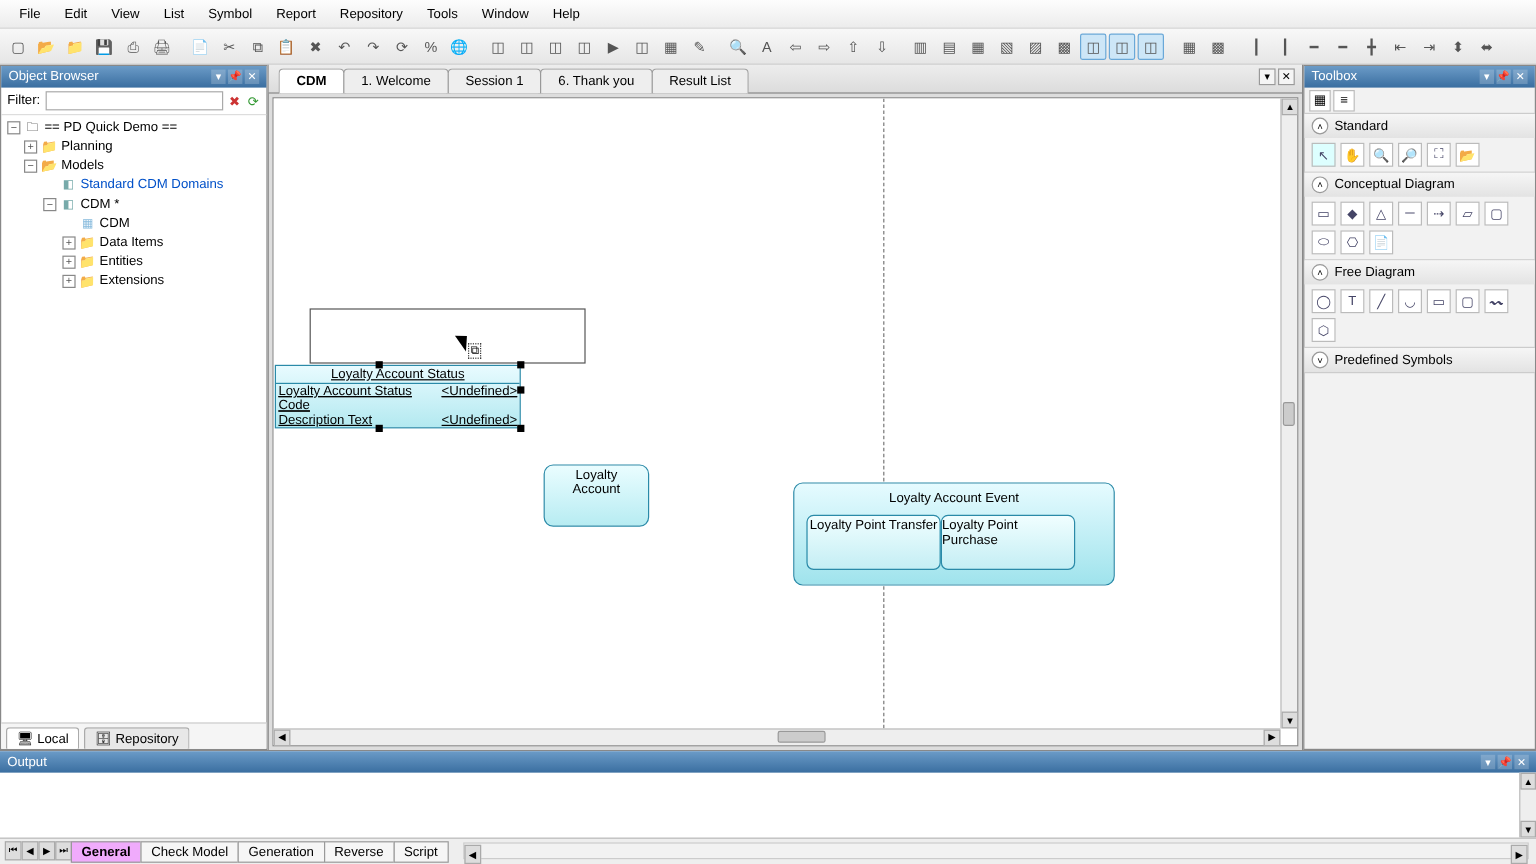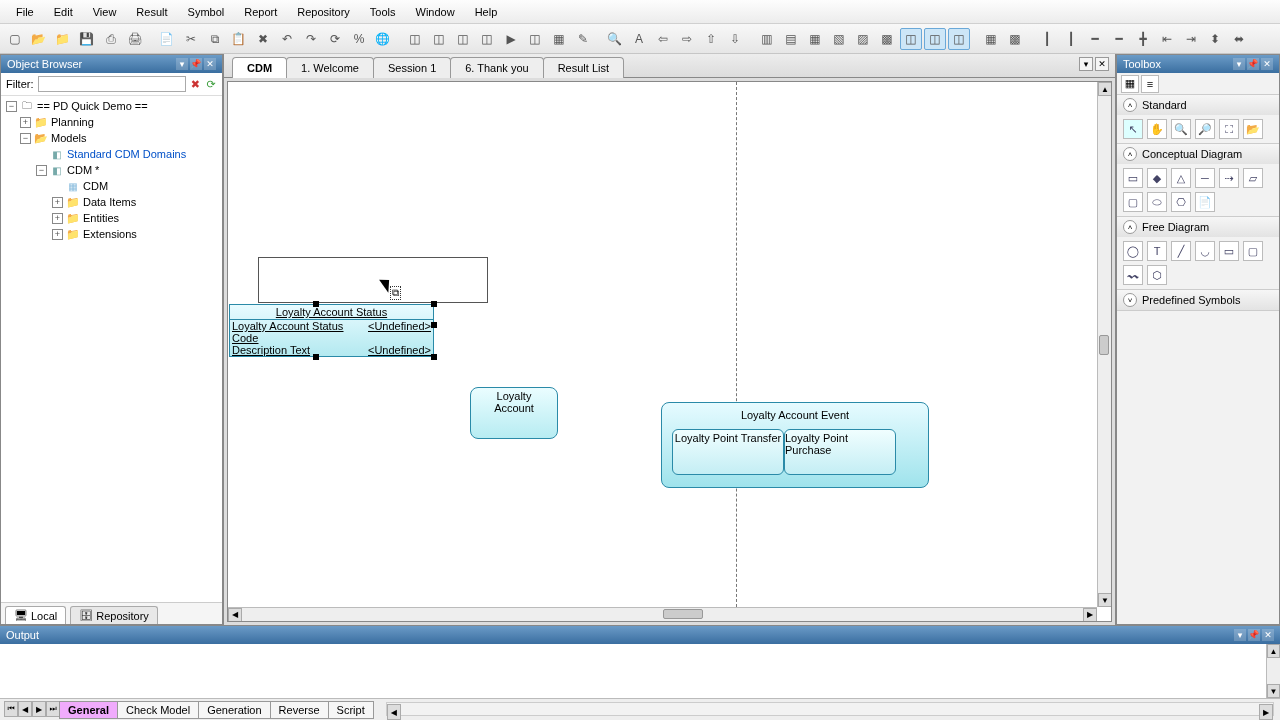--- a/index.html
+++ b/index.html
@@ -67,21 +67,21 @@
 
 .event-container { position:absolute; border:1px solid #2a8aa8; border-radius:8px; background:linear-gradient(#e6fbff,#9fe3ec); padding:6px 10px 12px; }
 .event-container .etitle { text-align:center; margin-bottom:8px; }
 .event-container .children { display:flex; }
 .event-container .child { border:1px solid #2a8aa8; border-radius:6px; background:linear-gradient(#f0feff,#c4eef4); width:112px; height:46px; display:flex; align-items:flex-start; justify-content:center; padding-top:2px; font-size:10px;}
 
 .cursor-arrow { position:absolute; width:14px; height:18px; }
 .cursor-arrow::before { content:""; position:absolute; left:0; top:0; border-left:8px solid #000; border-top:6px solid transparent; border-bottom:10px solid transparent; transform:rotate(-35deg); }
 .cursor-copy { position:absolute; font-size:10px; border:1px dotted #333; padding:0 1px; background:#fff; }
 
-.toolbox { width: 164px; background:#f2f2f2; border:1px solid #888; display:flex; flex-direction:column;}
+.toolbox { width: 194px; background:#f2f2f2; border:1px solid #888; display:flex; flex-direction:column;}
 .tbx-icons { height:22px; border-bottom:1px solid #ccc; display:flex; align-items:center; padding:2px 4px; gap:2px;}
 .tbx-icons .ti { width:18px; height:18px; border:1px solid #bbb; background:#fff; display:flex; align-items:center; justify-content:center; font-size:11px; cursor:pointer;}
 .tbx-section { border-bottom:1px solid #ccc;}
 .tbx-hdr { background:linear-gradient(#f6f6f6,#e3e3e3); padding:3px 6px; display:flex; align-items:center; gap:5px; cursor:pointer;}
 .tbx-hdr .chev { width:14px; height:14px; border:1px solid #999; border-radius:50%; display:flex; align-items:center; justify-content:center; font-size:8px; background:#fff;}
 .tbx-body { padding:4px 6px; display:flex; flex-wrap:wrap; gap:4px; }
 .tool { width:20px; height:20px; border:1px solid #bbb; background:#fff; display:flex; align-items:center; justify-content:center; font-size:11px; cursor:pointer; color:#446;}
 
 .output-panel { position:absolute; left:0; right:0; bottom:22px; height:73px; background:#fff; border-top:1px solid #888; display:flex; flex-direction:column;}
 .output-panel .body { flex:1; background:#fff; position:relative; }
@@ -94,21 +94,21 @@
 .btab.active { background:#f0abfc; font-weight:bold;}
 .btab-track { flex:1; margin:3px 6px 0 12px; height:14px; background:#f2f2f2; border:1px solid #ccc; position:relative;}
 </style>
 </head>
 <body>
 
 <div class="menubar">
   <div>File</div>
   <div>Edit</div>
   <div>View</div>
-  <div>Result</div>
+  <div>List</div>
   <div>Symbol</div>
   <div>Report</div>
   <div>Repository</div>
   <div>Tools</div>
   <div>Window</div>
   <div>Help</div>
 </div>
 
 <div class="toolbar">
   <div class="tbtn">▢</div>
@@ -276,21 +276,21 @@
         </div>
         <div class="handle" style="left:85px; top:219px;"></div>
         <div class="handle" style="left:203px; top:219px;"></div>
         <div class="handle" style="left:203px; top:240px;"></div>
         <div class="handle" style="left:85px; top:272px;"></div>
         <div class="handle" style="left:203px; top:272px;"></div>
 
         <div class="cursor-arrow" style="left:155px; top:194px;"></div>
         <div class="cursor-copy" style="left:162px; top:204px;">⧉</div>
 
-        <div class="entity" style="left:242px; top:305px; width:88px; height:52px;">
+        <div class="entity" style="left:225px; top:305px; width:88px; height:52px;">
           <div class="etitle">Loyalty Account</div>
         </div>
 
         <div class="event-container" style="left:433px; top:320px; width:268px;">
           <div class="etitle">Loyalty Account Event</div>
           <div class="children">
             <div class="child">
               <span>Loyalty Point Transfer</span>
             </div>
             <div class="child">

